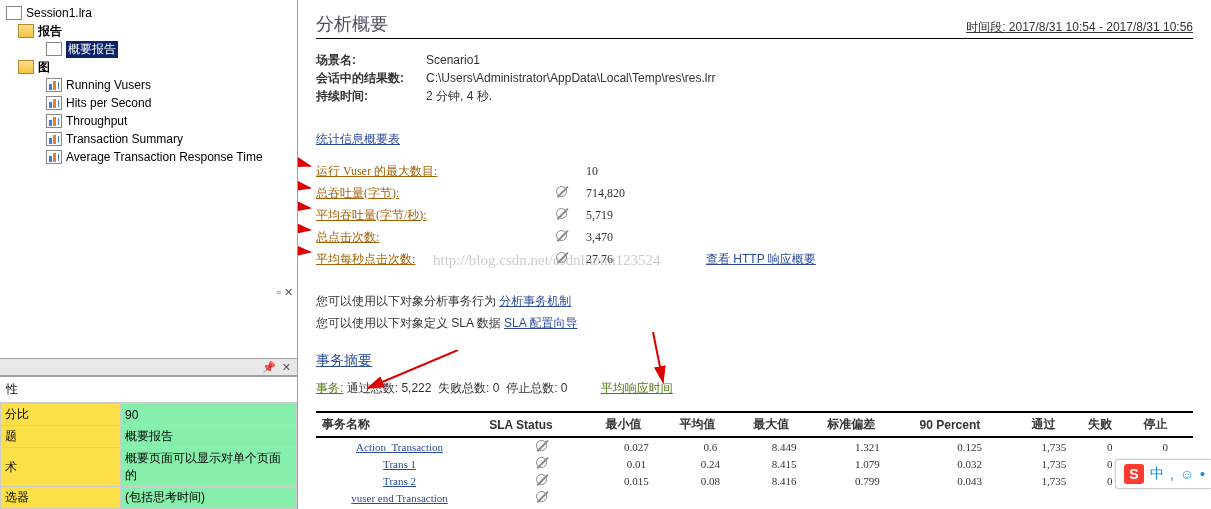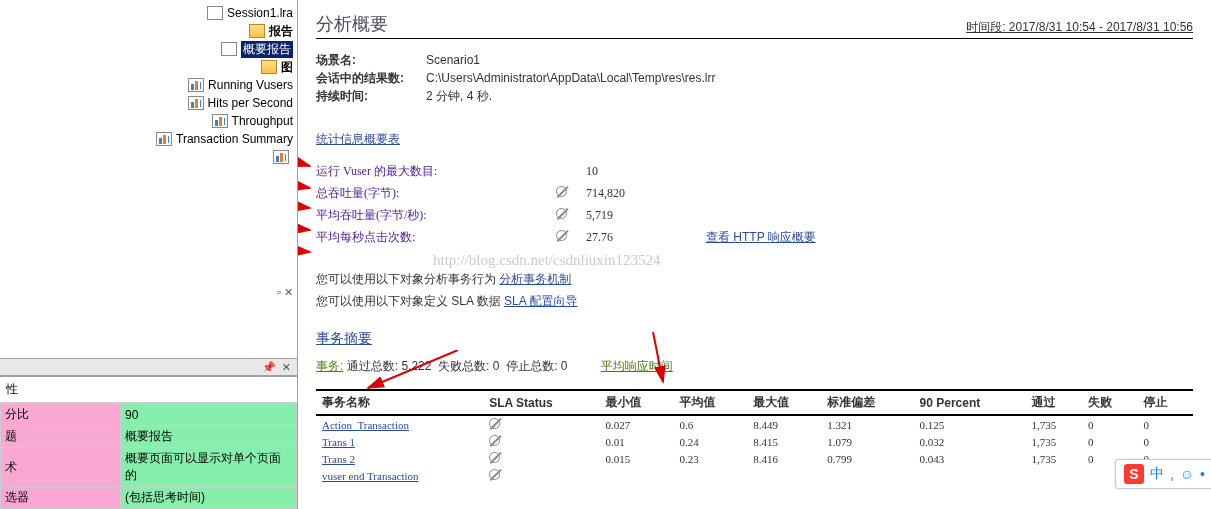--- a/index.html
+++ b/index.html
@@ -1,59 +1,59 @@
 <!DOCTYPE html>
 <html><head>
 <meta charset="utf-8">
 <style>
 * { margin:0; padding:0; box-sizing:border-box; font-family:"Microsoft YaHei",Tahoma,Arial,sans-serif; }
 body { background:#fff; font-size:12px; color:#000; width:1211px; height:509px; overflow:hidden; position:relative; }
 .root { display:flex; width:100%; height:100%; }
 .left { width:298px; border-right:1px solid #a0a0a0; display:flex; flex-direction:column; }
 .tree { flex:1; padding:4px; overflow:auto; background:#fff; }
-.tree-item { display:flex; align-items:center; height:18px; white-space:nowrap;justify-content:flex-end; }
+.tree-item { display:flex; align-items:center; height:18px; white-space:nowrap; }
 .tree-item.l0 { padding-left:2px; }
 .tree-item.l1 { padding-left:14px; }
 .tree-item.l2 { padding-left:42px; }
 .tree-item .sel { background:#0a246a; color:#fff; padding:0 2px; }
 .ticon { width:16px; height:14px; margin-right:4px; display:inline-block; }
 .page-icon { background:#fff; border:1px solid #888; position:relative; }
 .folder-icon { background:linear-gradient(#fdde8a,#f6c443); border:1px solid #b08a2e; }
 .chart-icon { background:#fff; border:1px solid #888; position:relative; }
 .chart-icon::before { content:""; position:absolute; left:2px; bottom:1px; width:3px; height:6px; background:#3b7dd8; }
 .chart-icon::after { content:""; position:absolute; left:6px; bottom:1px; width:3px; height:9px; background:#e87d2a; box-shadow:4px 0 0 -1px #3b7dd8; }
 .props-closer { height:18px; background:#e8e8e8; border-top:1px solid #a0a0a0; border-bottom:1px solid #a0a0a0; display:flex; justify-content:flex-end; align-items:center; padding-right:6px; font-size:11px; color:#555; gap:6px; }
 .props { border-top:1px solid #a0a0a0; }
 .props-title { padding:4px 6px; font-size:12px; border-bottom:1px solid #ccc; }
 .props-grid { width:100%; border-collapse:collapse; table-layout:fixed; }
 .props-grid td { border:1px solid #ccc; padding:2px 4px; background:#86efac; height:18px; font-size:12px; }
-.props-grid td.k { background:#f9a8d4; width:120px; }
+.props-grid td.k { background:#fde047; width:120px; }
 
 .right { flex:1; position:relative; overflow:hidden; padding:12px 18px 0 18px; color:#333; }
 .right .hdr { display:flex; justify-content:space-between; align-items:flex-end; border-bottom:1px solid #000; padding-bottom:2px; }
 .right .hdr h1 { font-size:18px; font-weight:normal; color:#4a4f5f; }
 .right .period { font-size:12px; color:#333;text-decoration:underline; }
 .meta { margin-top:12px; font-size:12px; line-height:18px; font-family:SimSun,monospace; }
 .meta .label { font-weight:bold; display:inline-block; width:110px; }
 .sect { margin-top:26px; color:#2b4c9b; font-size:12px; text-decoration:underline; font-family:SimSun; }
 .stats { margin-top:12px; }
 .stats-row { display:flex; align-items:center; height:22px; font-size:12px; }
-.stats-row .lbl { width:240px; color:#4c1d95; font-family:SimSun; }
+.stats-row .lbl { width:240px; color:#a16207; text-decoration:underline; font-family:SimSun; }
 .stats-row .null { width:30px; color:#888; }
 .stats-row .val { width:120px; font-family:Tahoma; }
 .stats-row .extra a { color:#2b4c9b; text-decoration:underline; }
 .watermark { position:absolute; font-family:Tahoma; color:rgba(150,150,150,.5); font-size:15px; }
 .sla-lines { margin-top:20px; font-size:12px; line-height:22px; }
 .sla-lines a { color:#2b4c9b; text-decoration:underline; }
 .biz { margin-top:18px; color:#2b4c9b; text-decoration:underline; font-size:14px; font-family:SimSun; }
 .biz-row { margin-top:10px; font-size:12px; }
 .biz-row a { color:#4d7c0f; text-decoration:underline; }
 .tbl { margin-top:14px; width:100%; border-collapse:collapse; }
 .tbl th { text-align:left; font-size:12px; font-weight:bold; border-top:2px solid #000; border-bottom:2px solid #000; padding:3px 6px; font-family:Liberation Sans, sans-serif; white-space:nowrap; }
-.tbl td { font-size:11px; padding:2px 6px; font-family:Tahoma; white-space:nowrap; }
+.tbl td { font-size:11px; padding:2px 6px; font-family:Tahoma; white-space:nowrap;text-align:center; }
 .tbl td.name { color:#2b4c9b; text-decoration:underline; }
 .nullcirc { display:inline-block; width:11px; height:11px; border:1.5px solid #888; border-radius:50%; position:relative; }
 .nullcirc::after { content:""; position:absolute; left:-2px; top:4px; width:15px; height:1.5px; background:#888; transform:rotate(-45deg); }
 
 
 .arrow { position:absolute; pointer-events:none; }
 
 .ime-bar { position:absolute; right:0; bottom:20px; display:flex; align-items:center; gap:6px; font-size:14px; color:#0a84ff; background:#fff; border-left:1px solid #ccc; border-top:1px solid #ccc; border-bottom:1px solid #ccc; padding:4px 6px 4px 8px; border-radius:4px 0 0 4px; box-shadow:0 0 2px rgba(0,0,0,.2); }
 .ime-s { background:#ff3b30; color:#fff; width:20px; height:20px; border-radius:3px; text-align:center; line-height:20px; font-weight:bold; }
 .pin { position:absolute; left:277px; top:286px; font-size:11px; color:#555; }
@@ -92,20 +92,21 @@
       <div class="tree-item l2">
           <span class="ticon chart-icon"></span>
           <span>Throughput</span>
         </div>
       <div class="tree-item l2">
           <span class="ticon chart-icon"></span>
           <span>Transaction Summary</span>
         </div>
       <div class="tree-item l2">
           <span class="ticon chart-icon"></span>
+          <span>Average Transaction Response Time</span>
         </div>
     </div>
 
     <div class="props-closer">
       <span>📌</span>
       <span>✕</span>
     </div>
     <div class="props">
       <div class="props-title">性</div>
       <table class="props-grid">
@@ -157,20 +158,25 @@
       </div>
       <div class="stats-row">
         <span class="lbl">总吞吐量(字节):</span>
         <span class="null"><span class="nullcirc"></span></span>
         <span class="val">714,820</span>
       </div>
       <div class="stats-row">
         <span class="lbl">平均吞吐量(字节/秒):</span>
         <span class="null"><span class="nullcirc"></span></span>
         <span class="val">5,719</span>
+      </div>
+      <div class="stats-row">
+        <span class="lbl">总点击次数:</span>
+        <span class="null"><span class="nullcirc"></span></span>
+        <span class="val">3,470</span>
       </div>
       <div class="stats-row">
         <span class="lbl">平均每秒点击次数:</span>
         <span class="null"><span class="nullcirc"></span></span>
         <span class="val">27.76</span>
         <span class="extra"><a href="#">查看 HTTP 响应概要</a></span>
       </div>
     </div>
 
     <div class="sla-lines">
@@ -223,21 +229,21 @@
         <td>1.079</td>
         <td>0.032</td>
         <td>1,735</td>
         <td>0</td>
         <td>0</td>
       </tr>
       <tr>
         <td class="name">Trans 2</td>
         <td><span class="nullcirc"></span></td>
         <td>0.015</td>
-        <td>0.23</td>
+        <td>0.08</td>
         <td>8.416</td>
         <td>0.799</td>
         <td>0.043</td>
         <td>1,735</td>
         <td>0</td>
         <td>0</td>
       </tr>
       <tr>
         <td class="name">vuser end Transaction</td>
         <td><span class="nullcirc"></span></td>

